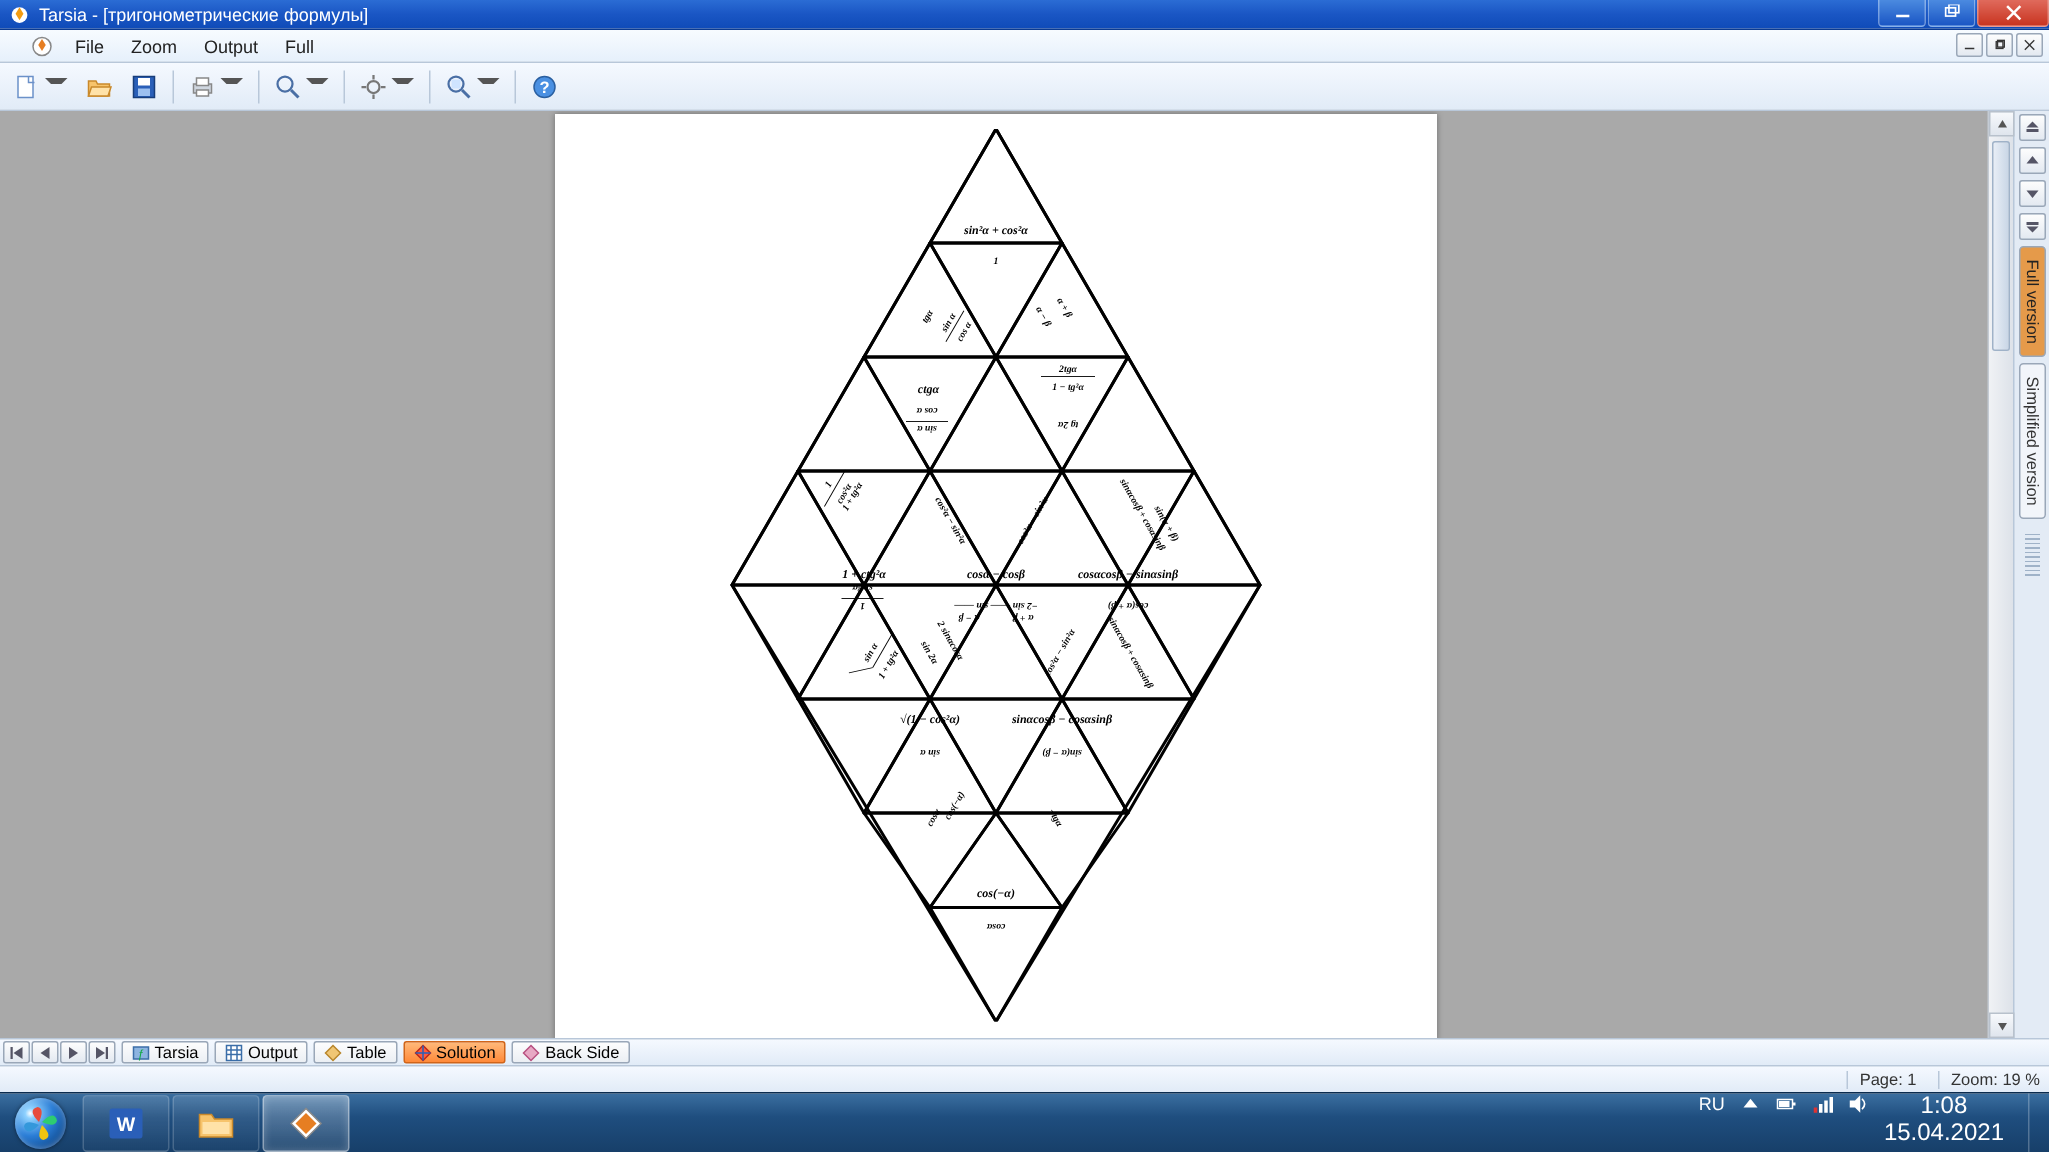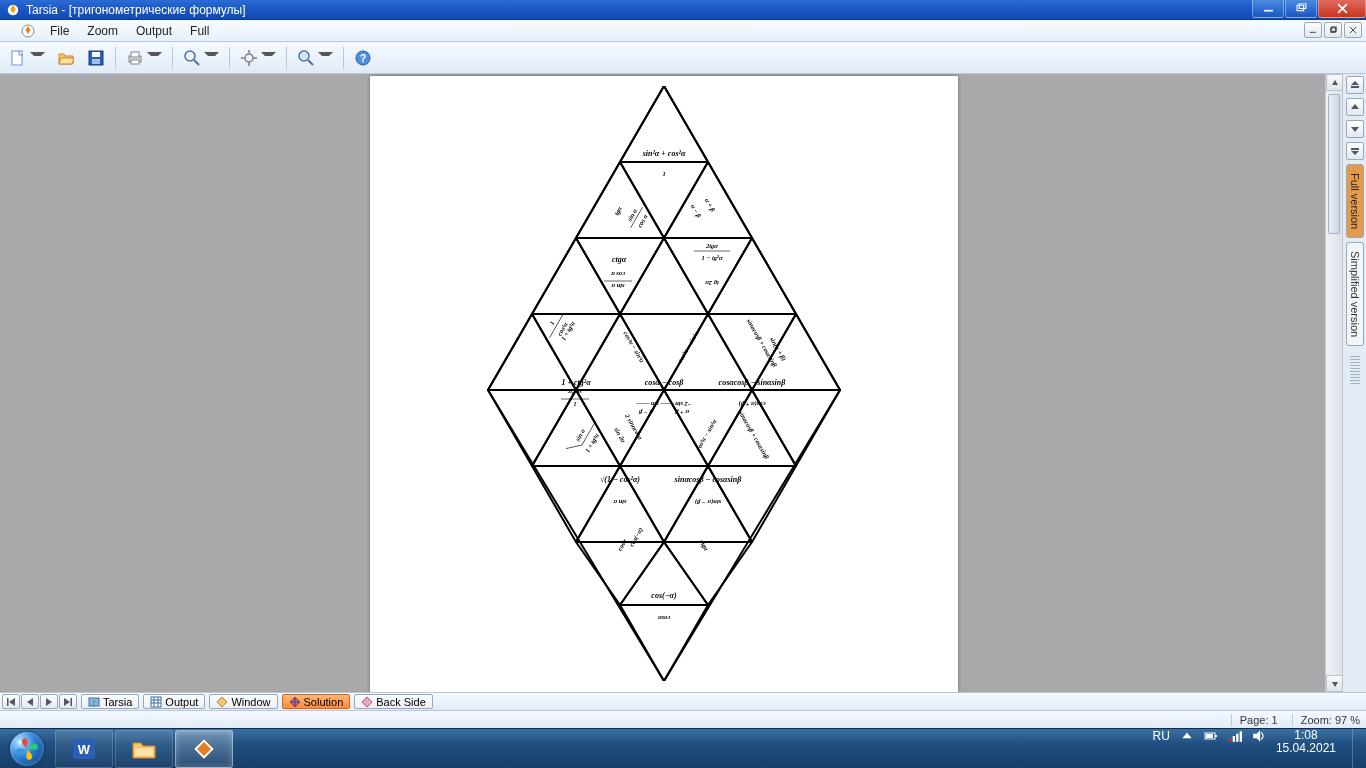--- a/index.html
+++ b/index.html
@@ -82,21 +82,21 @@
 
 
 .taskbar { height:40px; background: linear-gradient(to bottom, #3b6fa0 0%, #1f4e7f 40%, #173f69 100%); display:flex; align-items:center; justify-content:space-between; border-top:1px solid #0a2b4e; }
 .taskbar-left { display:flex; align-items:center; height:100%; }
 .start-orb { width:54px; height:40px; display:flex; align-items:center; justify-content:center; cursor:pointer; }
 .start-orb .orb { width:34px; height:34px; border-radius:50%; background: radial-gradient(circle at 30% 30%, #fff 0%, #8fd2ff 10%, #2a7dd6 45%, #104a8e 80%); box-shadow: 0 0 4px rgba(255,255,255,.4) inset, 0 0 3px rgba(0,0,0,.5); position:relative; }
 .task-btn { width:58px; height:38px; margin:1px 1px; border:1px solid rgba(255,255,255,.18); border-radius:3px; background: linear-gradient(to bottom, rgba(255,255,255,.12), rgba(255,255,255,.02)); display:flex; align-items:center; justify-content:center; cursor:pointer; }
 .task-btn.active { background: linear-gradient(to bottom, rgba(255,255,255,.3), rgba(255,255,255,.08)); border-color: rgba(255,255,255,.45); box-shadow: inset 0 0 6px rgba(255,255,255,.25); }
 .tray { display:flex; align-items:flex-start; gap:10px; color:#fff; font-size:11px; padding-right:4px; height:100%; }
 .tray .lang { font-size:12px; }
-.tray .clock { text-align:center; line-height:1.1; font-size:12px; }
+.tray .clock { text-align:center; line-height:1.1; font-size:16px; }
 .tray .show-desktop { width:10px; height:40px; border-left:1px solid rgba(255,255,255,.25); margin-left:6px; cursor:pointer; }
 .tray-icon { width:14px; height:14px; display:inline-flex; align-items:center; justify-content:center; }
 </style>
 </head>
 <body>
 
 <div class="titlebar">
   <div class="titlebar-left">
     <span class="titlebar-icon">
       <svg viewBox="0 0 16 16">
@@ -440,21 +440,21 @@
         </svg>
       </span>
       <span>Output</span>
     </div>
   <div class="ntab">
       <span class="ico">
         <svg viewBox="0 0 12 12">
           <polygon points="6,1 11,6 6,11 1,6" fill="#f0c674" stroke="#b8862b"></polygon>
         </svg>
       </span>
-      <span>Window</span>
+      <span>Table</span>
     </div>
   <div class="ntab active">
       <span class="ico">
         <svg viewBox="0 0 12 12">
           <polygon points="6,1 11,6 6,11 1,6" fill="#ff5a3a" stroke="#b8281a"></polygon>
           <polygon points="6,1 6,11" stroke="#2a5fb8"></polygon>
           <polygon points="1,6 11,6" stroke="#2a5fb8"></polygon>
         </svg>
       </span>
       <span>Solution</span>
@@ -464,21 +464,21 @@
         <svg viewBox="0 0 12 12">
           <polygon points="6,1 11,6 6,11 1,6" fill="#e7a8c4" stroke="#b85080"></polygon>
         </svg>
       </span>
       <span>Back Side</span>
     </div>
 </div>
 
 <div class="statusbar">
   <div class="cell">Page: 1</div>
-  <div class="cell">Zoom: 97 %</div>
+  <div class="cell">Zoom: 19 %</div>
 </div>
 
 <div class="taskbar">
   <div class="taskbar-left">
     <div class="start-orb">
       <div class="orb">
         <svg width="34" height="34" viewBox="0 0 34 34" style="position:absolute;left:0;top:0">
           <g transform="translate(17,17)">
             <path d="M-1,-1 Q-9,-9 -2,-11 Q3,-10 -1,-1" fill="#e74c3c"></path>
             <path d="M1,-1 Q9,-9 11,-2 Q10,3 1,-1" fill="#2ecc71"></path>

